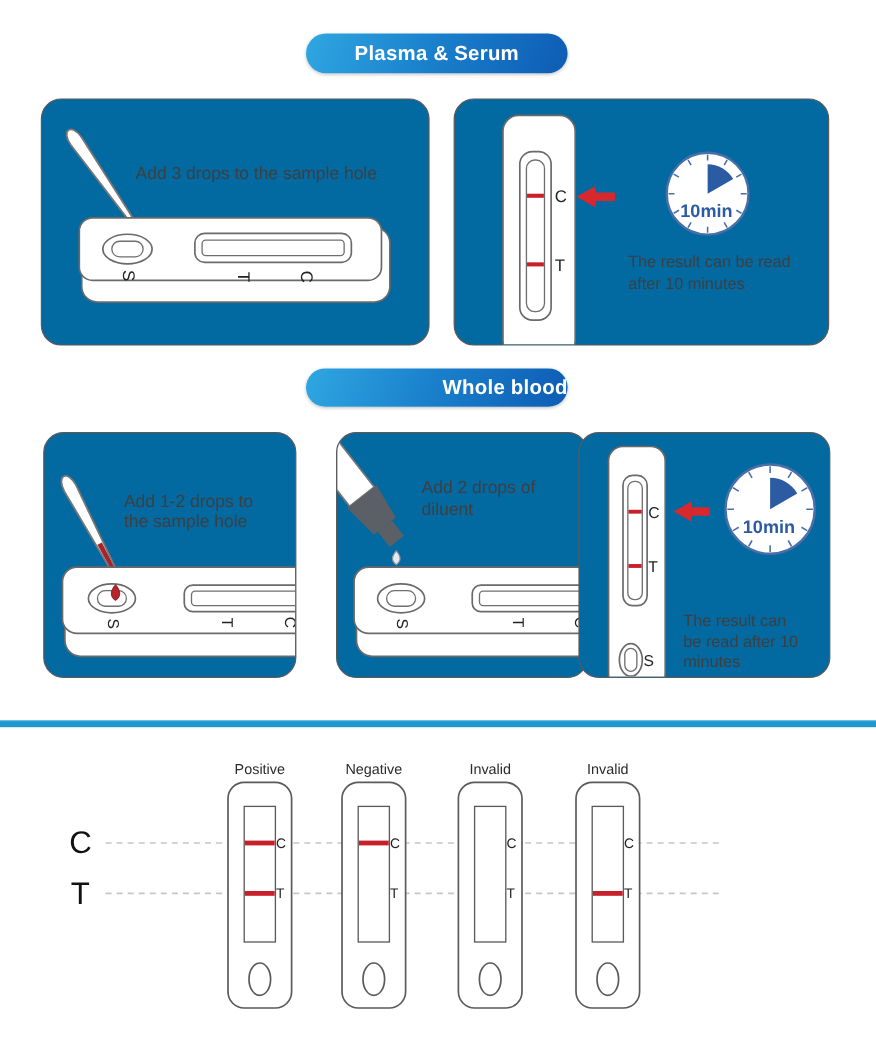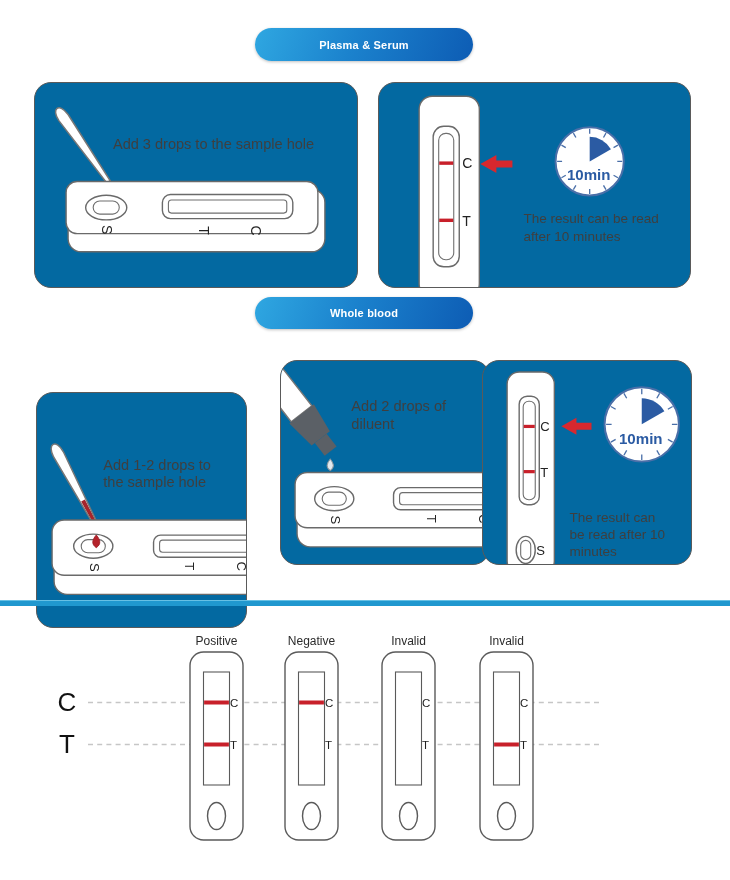--- a/index.html
+++ b/index.html
@@ -1,20 +1,20 @@
 <!DOCTYPE html>
 <html><head>
 <meta charset="utf-8">
 <style>
   html,body{margin:0;padding:0;background:#ffffff;}
   .page{position:relative;width:730px;height:880px;background:#fff;overflow:hidden;
         font-family:"Liberation Sans","DejaVu Sans",sans-serif;}
   .pill{position:absolute;width:218px;height:33px;border-radius:17px;
         background:linear-gradient(110deg,#2fa7e1 0%,#1b82cd 45%,#0d5cb4 100%);
-        color:#fff;font-weight:bold;font-size:11px;display:flex;align-items:center;justify-content:center;
+        color:#fff;font-weight:bold;font-size:17px;display:flex;align-items:center;justify-content:center;
         box-shadow:0 1px 3px rgba(0,0,0,.25);letter-spacing:.2px;}
   .panel{position:absolute;border:1.5px solid #5a5a5a;border-radius:17px;background:#0369a1;overflow:hidden;box-sizing:border-box;}
   .panel svg{display:block;width:100%;height:100%;}
   .divider{position:absolute;left:0;top:600px;width:730px;height:5.5px;background:#2098cf;border-top:1px solid #67c0e4;box-sizing:border-box;}
   .bottom-svg{position:absolute;left:0;top:620px;}
   
   .outline{fill:#ffffff;stroke:#6a6a6a;stroke-width:1.4;}
   .outline-thin{fill:#ffffff;stroke:#6f6f6f;stroke-width:1.1;}
   .ins{font-size:14.5px;fill:#3f3f3f;}
   .cas-letter{font-size:14px;fill:#222;}
@@ -97,25 +97,25 @@
             <line x1="196.25" y1="54.184301395927946" x2="193.75" y2="49.85417437700575" class="clock-tick"></line>
           </g>
         <path class="clock-wedge" d="M210 78 L210 53.5 A24.5 24.5 0 0 1 231.2 65.75 Z"></path>
         <text class="clock-label" x="209" y="97" text-anchor="middle">10min</text>
       </g>
       <text class="result-text" x="144" y="139">The result can be read</text>
       <text class="result-text" x="144" y="157">after 10 minutes</text>
     </svg>
   </div>
 
-  <div class="pill" style="left:255px;top:297px;height:32px;">
+  <div class="pill" style="left:255px;top:307px;height:32px;justify-content:flex-end;">
     <span>Whole blood</span>
   </div>
 
-  <div class="panel" style="left:36px;top:360px;width:211px;height:236px;margin-top:32px;">
+  <div class="panel" style="left:36px;top:360px;width:211px;height:205px;">
     <svg viewBox="0 0 208 202">
       <text class="ins" x="66" y="61">Add 1-2 drops to</text>
       <text class="ins" x="66" y="78">the sample hole</text>
       <g transform="translate(12,28) rotate(-28)">
         <path d="M -5.5 20 C -5.5 5 5.5 5 5.5 20 L 2 98 L -2 98 Z" fill="#fff"></path>
         <path d="M -2.1 72 L 2.1 72 L 1.7 97.5 L -1.7 97.5 Z" fill="#a6242b"></path>
         <path d="M -5.5 20 C -5.5 5 5.5 5 5.5 20 L 2 98 L -2 98 Z" fill="none" stroke="#777" stroke-width="1.5"></path>
       </g>
       <g transform="translate(63,120) scale(1.1)">
         <path class="drop-red" d="M0 -6.5 C3.8 -2 4.6 1.8 0 5 C-4.6 1.8 -3.8 -2 0 -6.5 Z"></path>

